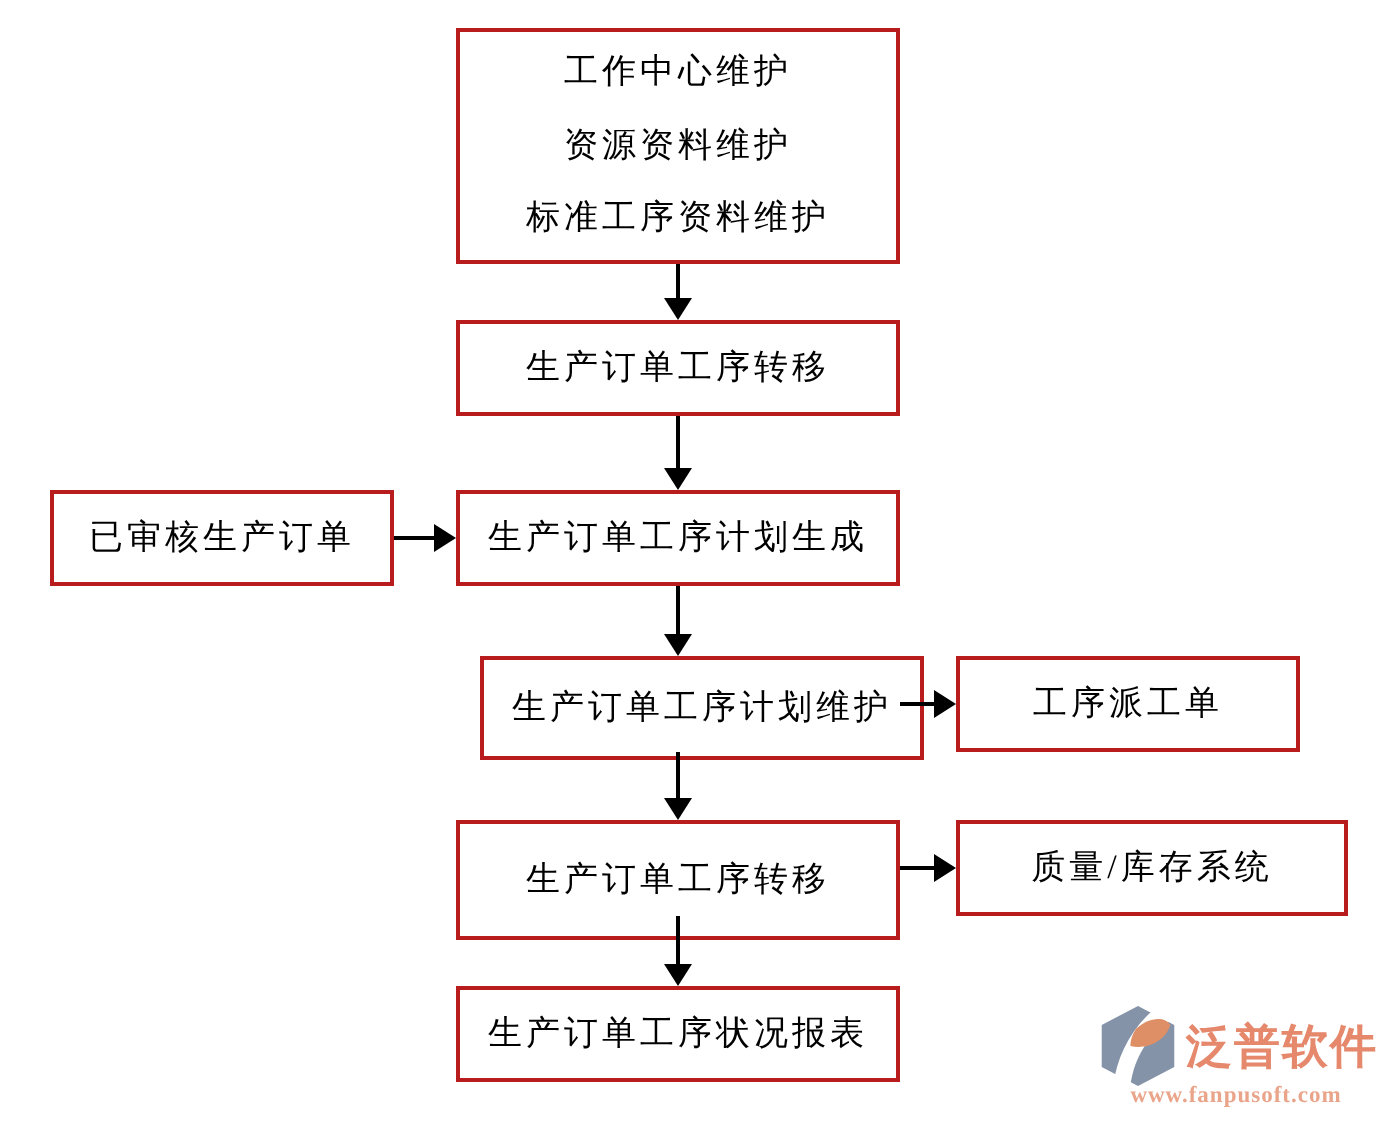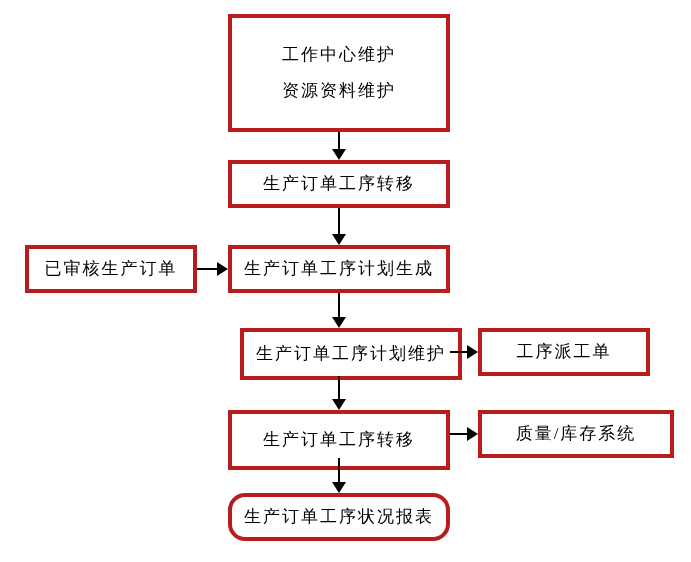--- a/index.html
+++ b/index.html
@@ -7,21 +7,21 @@
     position: relative;
     width: 691px;
     height: 562px;
     background: #ffffff;
     font-family: "Liberation Serif", "DejaVu Serif", serif;
     overflow: hidden;
   }
   .fbox {
     position: absolute;
     box-sizing: border-box;
-    border: 4px solid #b91c1c;
+    border: 2px solid #b91c1c;
     background: #ffffff;
     color: #000000;
     display: flex;
     align-items: center;
     justify-content: center;
     text-align: center;
     font-size: 17px;
     letter-spacing: 2px;
     line-height: 1.2;
   }
@@ -31,21 +31,21 @@
   }
   
   .b-work     { left: 228px; top: 14px;  width: 222px; height: 118px; }
   .b-routing  { left: 228px; top: 160px; width: 222px; height: 48px; }
   .b-approved { left: 25px;  top: 245px; width: 172px; height: 48px; }
   .b-plangen  { left: 228px; top: 245px; width: 222px; height: 48px; }
   .b-planmnt  { left: 240px; top: 328px; width: 222px; height: 52px; }
   .b-dispatch { left: 478px; top: 328px; width: 172px; height: 48px; }
   .b-transfer { left: 228px; top: 410px; width: 222px; height: 60px; }
   .b-quality  { left: 478px; top: 410px; width: 196px; height: 48px; }
-  .b-report   { left: 228px; top: 493px; width: 222px; height: 48px; border-radius: 17px; }
+  .b-report   { left: 228px; top: 493px; width: 222px; height: 48px; }
 
   
   .vshaft { position: absolute; width: 2px; background: #000000; }
   .hshaft { position: absolute; height: 2px; background: #000000; }
   .head-down {
     position: absolute; width: 0; height: 0;
     border-left: 7px solid transparent;
     border-right: 7px solid transparent;
     border-top: 11px solid #000000;
   }
@@ -91,20 +91,21 @@
   }
 </style>
 </head>
 <body>
 
 <div class="canvas">
 
   <div class="fbox multi b-work">
     <div>工作中心维护</div>
     <div>资源资料维护</div>
+    <div>标准工序资料维护</div>
   </div>
 
   <div class="fbox b-routing">生产订单工序转移</div>
 
   <div class="fbox b-approved">已审核生产订单</div>
 
   <div class="fbox b-plangen">生产订单工序计划生成</div>
 
   <div class="fbox b-planmnt">生产订单工序计划维护</div>
 
@@ -133,14 +134,27 @@
 
   <div class="hshaft h1s"></div>
   <div class="head-right h1h"></div>
 
   <div class="hshaft h2s"></div>
   <div class="head-right h2h"></div>
 
   <div class="hshaft h3s"></div>
   <div class="head-right h3h"></div>
 
+  <div class="logo">
+    <div class="logo-row">
+      <span style="display:inline-flex; margin-right:2px;">
+        <svg width="44" height="42" viewBox="0 0 46 44" xmlns="http://www.w3.org/2000/svg">
+          <path d="M23 1 L42 11 V33 L23 43 L4 33 V11 Z" fill="#8593a9"></path>
+          <path d="M19 43 C21 27 30 13 45 6 L45 0 L35 0 C21 10 12 26 10 43 Z" fill="#ffffff"></path>
+          <path d="M22 13 C28 7 37 6 40 11 C37 20 27 24 19 22 C19 19 20 16 22 13 Z" fill="#de8f66"></path>
+        </svg>
+      </span>
+      <span class="logo-name">泛普软件</span>
+    </div>
+    <div class="logo-url">www.fanpusoft.com</div>
+  </div>
 
 </div>
 
 </body></html>

